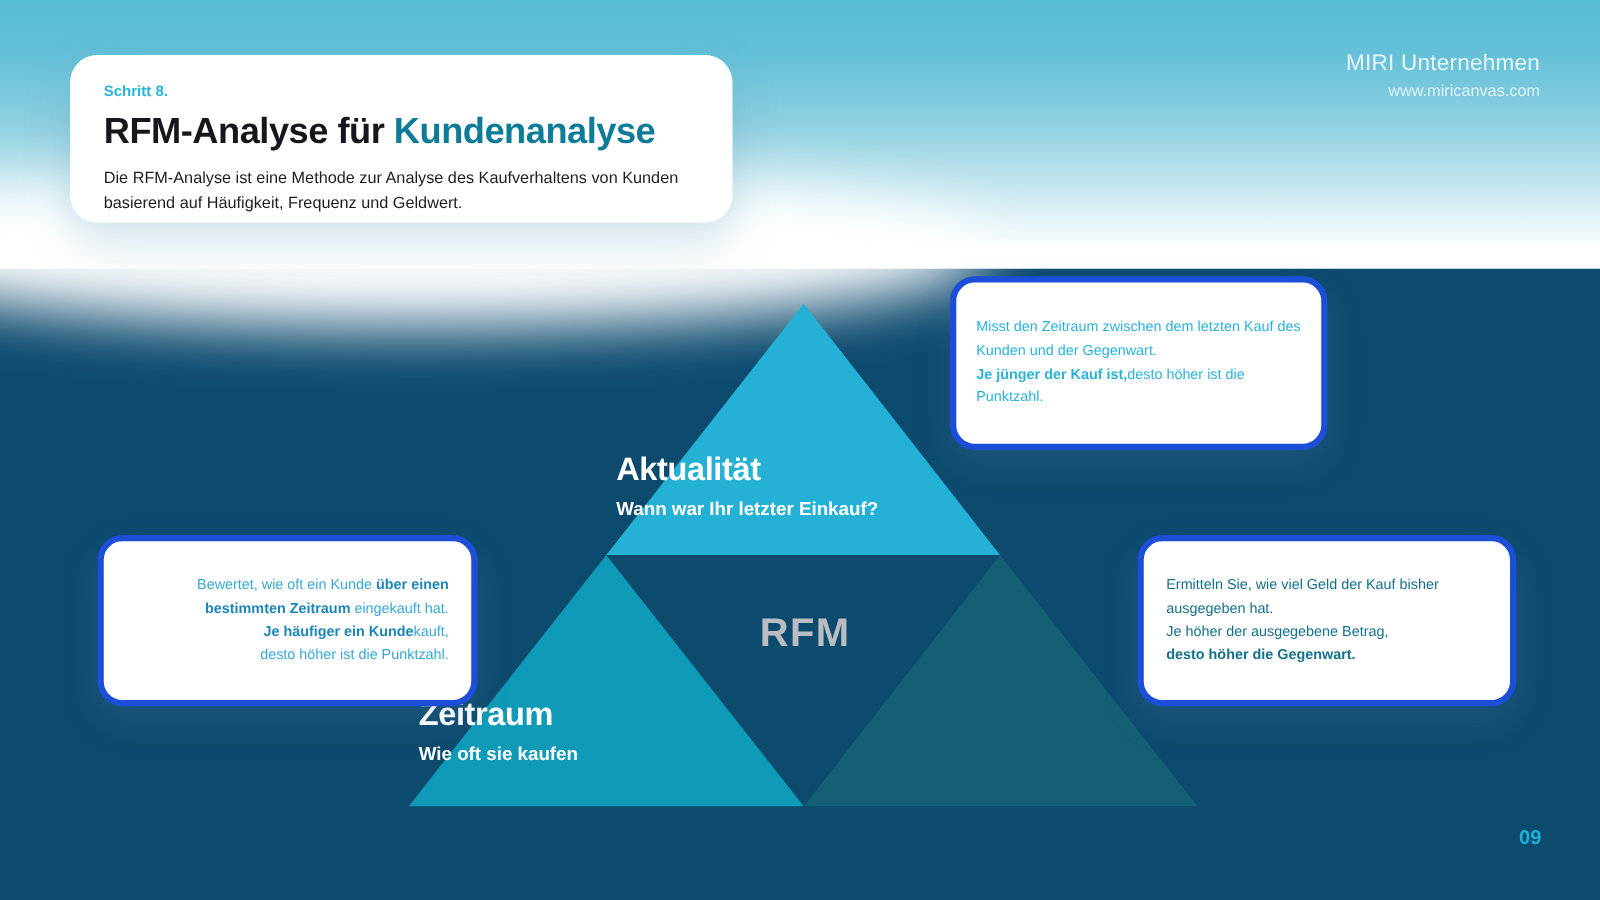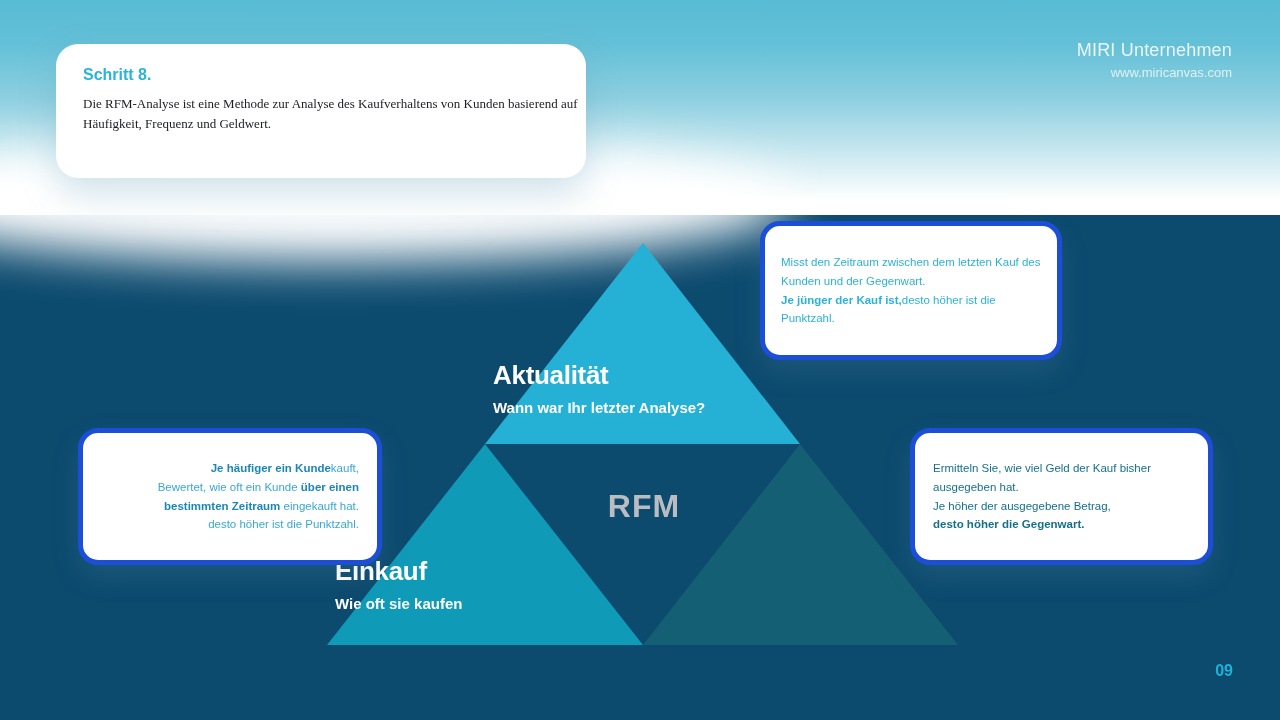--- a/index.html
+++ b/index.html
@@ -21,24 +21,24 @@
   .brand{position:absolute;top:40px;right:48px;text-align:right;}
   .brand-name{font-size:18px;font-weight:500;color:rgba(255,255,255,.85);letter-spacing:.2px;}
   .brand-url{font-size:13px;margin-top:4px;color:rgba(255,255,255,.75);}
   
   .header-card{
     position:absolute;left:56px;top:44px;width:530px;height:134px;
     background:#fff;border-radius:22px;box-sizing:border-box;
     padding:22px 26px 18px 27px;
     box-shadow:0 16px 36px rgba(90,150,180,.28);
   }
-  .step{font-size:16px;font-weight:700;color:#2ab5d8;margin-bottom:9px;}
+  .step{font-size:12px;font-weight:700;color:#2ab5d8;margin-bottom:9px;}
   .title{font-size:29px;font-weight:700;color:#15171c;letter-spacing:-.4px;white-space:nowrap;}
   .title .hl{color:#0e7c98;}
-  .desc{margin-top:10px;font-size:13px;color:#1b1d22;line-height:1.5;width:500px;font-family:Liberation Serif, serif;}
+  .desc{margin-top:10px;font-size:13px;color:#1b1d22;line-height:1.5;width:500px;}
   
   .pyramid{position:absolute;left:317px;top:238px;width:652px;height:412px;}
   .tri-label{position:absolute;color:#ffffff;pointer-events:none;}
   .tri-title{font-size:26px;font-weight:700;letter-spacing:-.3px;}
   .tri-sub{font-size:15px;font-weight:700;margin-top:8px;white-space:nowrap;}
   #label-recency{left:493px;top:360px;width:300px;}
   #label-frequency{left:335px;top:556px;width:300px;}
   #label-monetary{left:638px;top:553px;width:314px;}
   #rfm-label{
     position:absolute;left:563px;top:488px;width:162px;text-align:center;
@@ -68,49 +68,50 @@
     <div class="wave"></div>
   </div>
 
   <div class="brand">
     <div class="brand-name">MIRI Unternehmen</div>
     <div class="brand-url">www.miricanvas.com</div>
   </div>
 
   <div class="header-card">
     <div class="step">Schritt 8.</div>
+    <div class="title"><span>RFM-Analyse für </span><span class="hl"> Kundenanalyse</span></div>
     <div class="desc">Die RFM-Analyse ist eine Methode zur Analyse des Kaufverhaltens von Kunden basierend auf Häufigkeit, Frequenz und Geldwert.</div>
   </div>
 
   <svg class="pyramid" width="652" height="412" viewBox="0 0 652 412">
     <polygon points="326,5 168,206 483,206" fill="#25b0d6"></polygon>
     <polygon points="168,206 10,407 326,407" fill="#0f9ab7"></polygon>
     <polygon points="483,206 326,407 641,407" fill="#155f74"></polygon>
   </svg>
 
   <div class="tri-label" id="label-recency">
     <div class="tri-title">Aktualität</div>
-    <div class="tri-sub">Wann war Ihr letzter Analyse?</div>
+    <div class="tri-sub">Wann war Ihr letzter Einkauf?</div>
   </div>
 
   <div class="tri-label" id="label-frequency">
-    <div class="tri-title">Einkauf</div>
+    <div class="tri-title">Zeitraum</div>
     <div class="tri-sub">Wie oft sie kaufen</div>
   </div>
 
 
   <div id="rfm-label">RFM</div>
 
   <div class="callout" id="callout-recency">
       <p><span style="color: rgb(44, 178, 216);">Misst den Zeitraum zwischen dem letzten Kauf des Kunden und der Gegenwart.</span></p>
       <p><span style="color: rgb(44, 178, 216); font-weight: 700;">Je jünger der Kauf ist,</span><span style="color: rgb(44, 178, 216);">desto höher ist die Punktzahl.</span></p>
     </div>
   <div class="callout" id="callout-frequency">
+      <p><span style="color: rgb(56, 168, 212);">Bewertet, wie oft ein Kunde </span><span style="color: rgb(28, 134, 184); font-weight: 700;">über einen bestimmten Zeitraum</span><span style="color: rgb(56, 168, 212);"> eingekauft hat.</span></p>
       <p><span style="color: rgb(28, 134, 184); font-weight: 700;">Je häufiger ein Kunde</span><span style="color: rgb(56, 168, 212);">kauft,</span></p>
-      <p><span style="color: rgb(56, 168, 212);">Bewertet, wie oft ein Kunde </span><span style="color: rgb(28, 134, 184); font-weight: 700;">über einen bestimmten Zeitraum</span><span style="color: rgb(56, 168, 212);"> eingekauft hat.</span></p>
       <p><span style="color: rgb(56, 168, 212);">desto höher ist die Punktzahl.</span></p>
     </div>
   <div class="callout" id="callout-monetary">
       <p><span style="color: rgb(21, 112, 140);">Ermitteln Sie, wie viel Geld der Kauf bisher ausgegeben hat.</span></p>
       <p><span style="color: rgb(21, 112, 140);">Je höher der ausgegebene Betrag,</span></p>
       <p><span style="color: rgb(21, 112, 140); font-weight: 700;">desto höher die Gegenwart.</span></p>
     </div>
 
   <div class="page-number">09</div>
 

